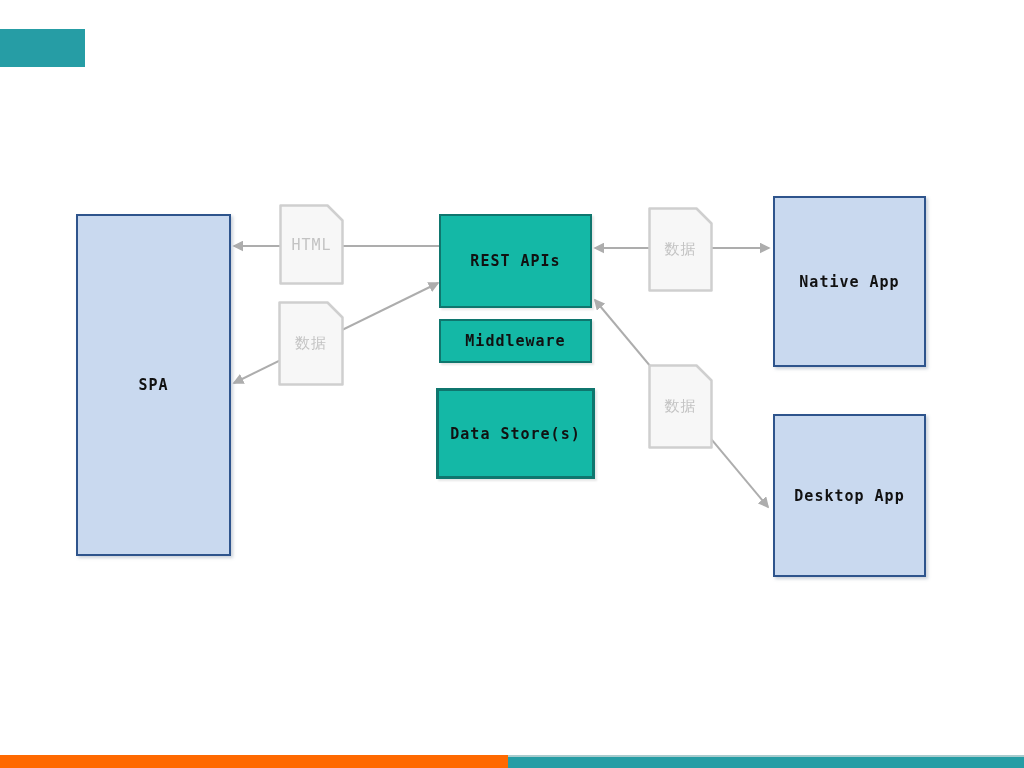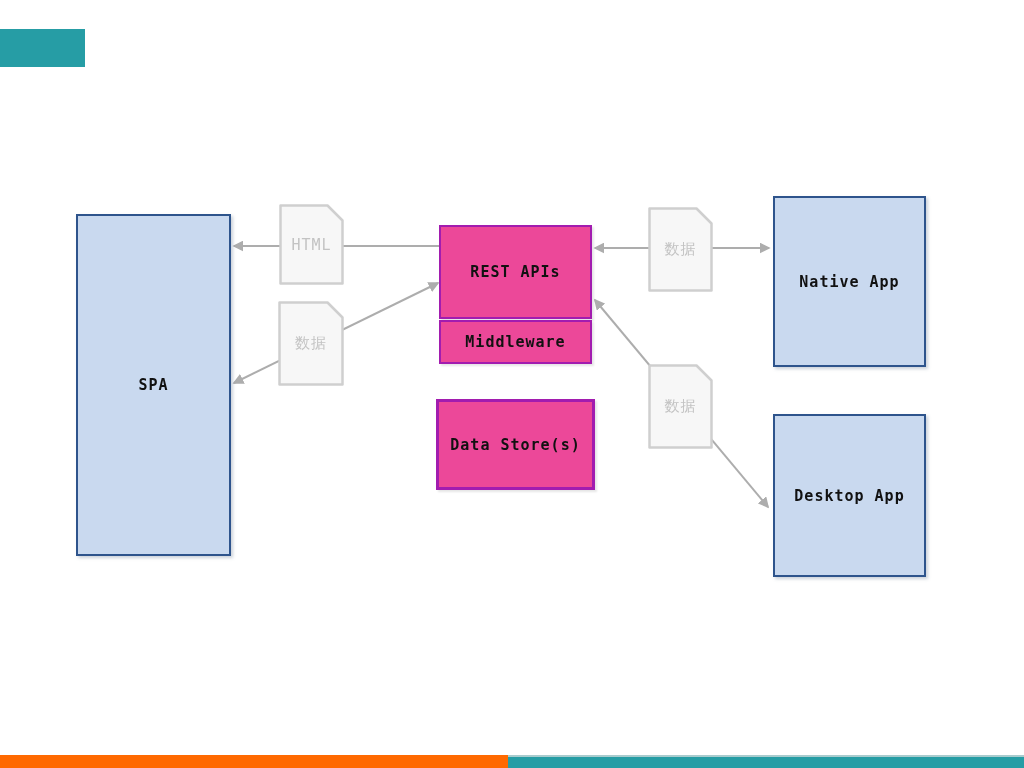--- a/index.html
+++ b/index.html
@@ -32,28 +32,27 @@
     color: #111111;
     letter-spacing: 1px;
     white-space: nowrap;
   }
   .node-blue {
     background: #c9d9ef;
     border: 2px solid #2e548c;
     box-shadow: 2px 2px 3px rgba(110,125,150,0.35);
   }
   .node-gray {
-    background: #ec4899;
-    border: 2px solid #a21caf;
+    background: #14b8a6;
+    border: 2px solid #0f766e;
     box-shadow: 2px 2px 2px rgba(0,0,0,0.10);
-    margin-top: 11px;
   }
   #node-spa        { left: 76px;  top: 214px; width: 151px; height: 338px; }
   #node-rest       { left: 439px; top: 214px; width: 149px; height: 90px; }
-  #node-middleware { left: 439px; top: 309px; width: 149px; height: 40px; }
+  #node-middleware { left: 439px; top: 319px; width: 149px; height: 40px; }
   #node-libs       { left: 439px; top: 352px; width: 149px; height: 31px; }
   #node-datastore  { left: 436px; top: 388px; width: 153px; height: 85px; border-width: 3px; }
   #node-native     { left: 773px; top: 196px; width: 149px; height: 167px; }
   #node-desktop    { left: 773px; top: 414px; width: 149px; height: 159px; }
 
   .doc {
     position: absolute;
   }
   .doc svg { position: absolute; left: 0; top: 0; }
   .doc-label {

